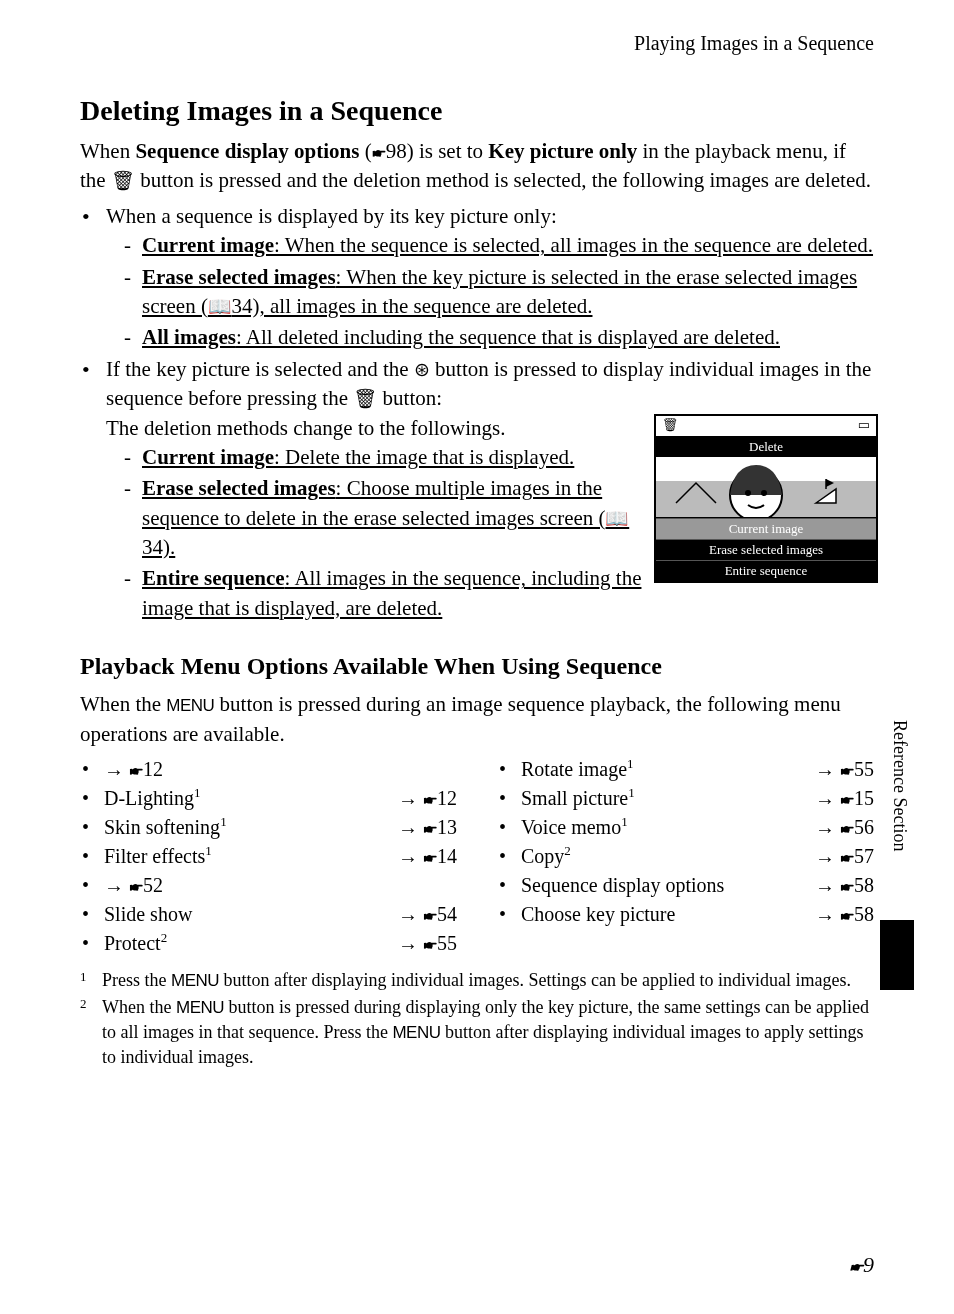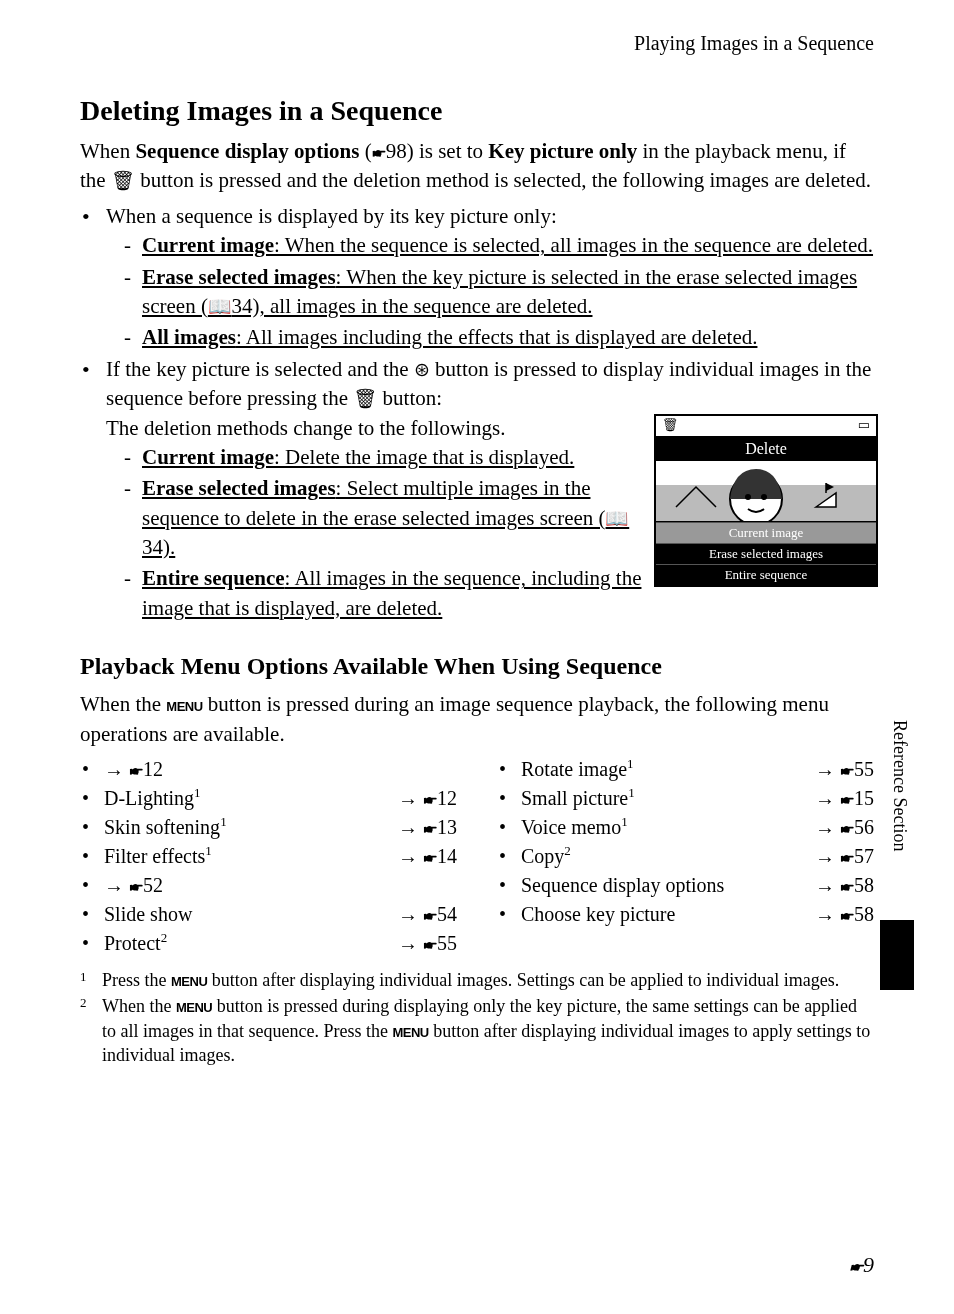--- a/index.html
+++ b/index.html
@@ -96,21 +96,21 @@
     border-bottom: 1px solid #000;
     display: flex;
     justify-content: space-between;
     align-items: center;
     padding: 0 6px;
   }
   .lcd-title {
     background: #000;
     color: #fff;
     text-align: center;
-    font-size: 16px;
+    font-size: 13px;
     padding: 1px 0;
   }
   .lcd-body {
     height: 60px;
     background: linear-gradient(#fff 40%, #aaa 40%);
     position: relative;
     overflow: hidden;
   }
   .lcd-options {
     border-top: 1px solid #000;
@@ -124,22 +124,22 @@
     padding: 1px 0;
   }
   .lcd-opt.sel {
     background: #999;
     color: #fff;
   }
   .lcd-opt.last {
     background: #000;
   }
   .menu-icon {
-    font-weight: bold;
-    font-size: 13px;
+    font-weight: normal;
+    font-size: 17px;
     font-family: Arial, sans-serif;
     letter-spacing: -0.5px;
   }
   .q-icon {
     font-size: 19px;
   }
   .menu-list {
     display: flex;
     gap: 40px;
     margin-top: 6px;
@@ -216,21 +216,21 @@
   <p class="body">
     <span>When </span><span class="bold">Sequence display options</span><span> (</span><span class="q-icon">🖝</span><span>98) is set to </span><span class="bold">Key picture only</span><span> in the playback menu, if the </span><span class="q-icon">🗑</span><span> button is pressed and the deletion method is selected, the following images are deleted.</span>
   </p>
 
   <ul class="outer">
     <li>
       <span>When a sequence is displayed by its key picture only:</span>
       <ul class="inner">
         <li><span class="bold">Current image</span><span>: When the sequence is selected, all images in the sequence are deleted.</span></li>
         <li><span class="bold">Erase selected images</span><span>: When the key picture is selected in the erase selected images screen (</span><span class="q-icon">📖</span><span>34), all images in the sequence are deleted.</span></li>
-        <li><span class="bold">All images</span><span>: All images including the effects that is displayed are deleted.</span></li>
+        <li><span class="bold">All images</span><span>: All deleted including the sequence that is displayed are deleted.</span></li>
       </ul>
     </li>
     <li>
       <span>If the key picture is selected and the </span><span class="q-icon">⊛</span><span> button is pressed to display individual images in the sequence before pressing the </span><span class="q-icon">🗑</span><span> button:</span><br>
       <span>The deletion methods change to the followings.</span>
 
       <div class="float-box">
         <div class="lcd">
           <div class="lcd-top">
             <span>🗑</span>
@@ -254,21 +254,21 @@
           <div class="lcd-options">
             <div class="lcd-opt sel">Current image</div>
             <div class="lcd-opt">Erase selected images</div>
             <div class="lcd-opt last">Entire sequence</div>
           </div>
         </div>
       </div>
 
       <ul class="inner">
         <li><span class="bold">Current image</span><span>: Delete the image that is displayed.</span></li>
-        <li><span class="bold">Erase selected images</span><span>: Select multiple images in the sequence to delete in the erase selected images screen (</span><span class="q-icon">📖</span><span>34).</span></li>
+        <li><span class="bold">Erase selected images</span><span>: Choose multiple images in the sequence to delete in the erase selected images screen (</span><span class="q-icon">📖</span><span>34).</span></li>
         <li><span class="bold">Entire sequence</span><span>: All images in the sequence, including the image that is displayed, are deleted.</span></li>
       </ul>
     </li>
   </ul>
 
   <div class="clearfix"></div>
 
   <h2 class="section2">Playback Menu Options Available When Using Sequence</h2>
 
   <p class="body">

